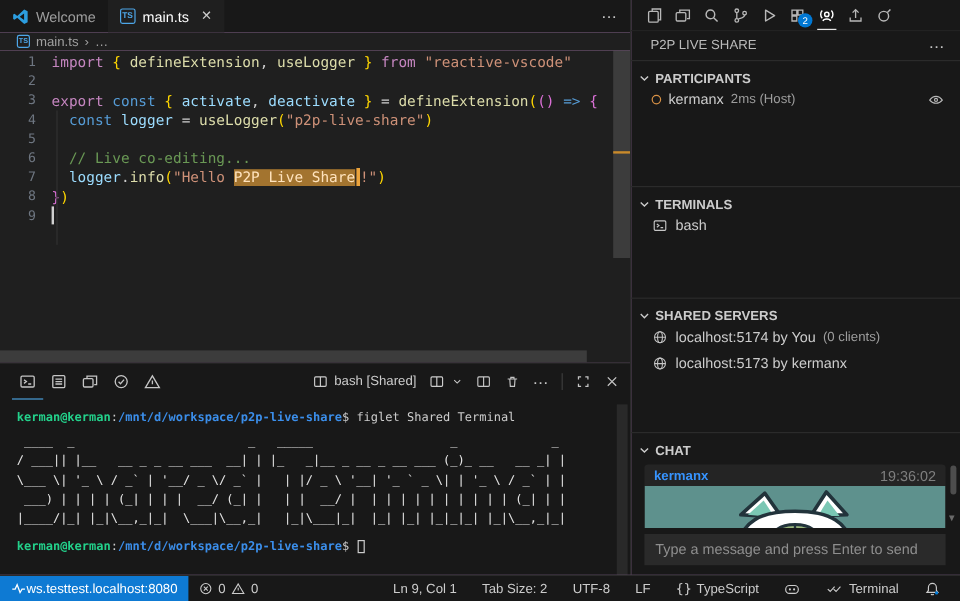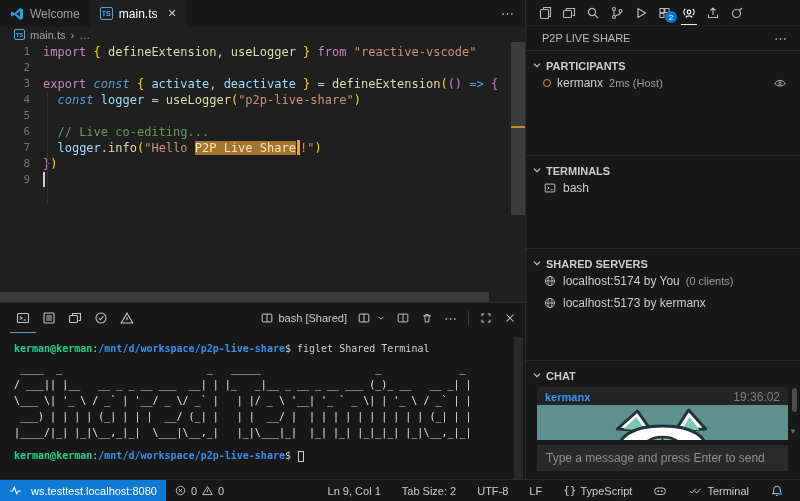--- a/index.html
+++ b/index.html
@@ -25,21 +25,21 @@
 
   .breadcrumb { height:15px; background:#1f1f1f; display:flex; align-items:center; gap:5px; padding-left:14px;
     font-size:11px; color:#a0a0a0; flex:none; }
   .breadcrumb .ts-badge { width:11px; height:11px; font-size:6px; }
 
   .editor { flex:1; background:#1f1f1f; position:relative; overflow:hidden;
     font-family:"DejaVu Sans Mono", monospace; font-size:12px; padding-top:2px; }
   .code-line { display:flex; height:16px; line-height:16px; }
   .ln { width:30px; text-align:right; color:#6e7681; flex:none; font-size:11px; }
   .lc { margin-left:13px; white-space:pre; }
-  .tok.kw  { color:#C586C0; } .tok.kwb { color:#569CD6;font-style:italic; }
+  .tok.kw  { color:#C586C0; } .tok.kwb { color:#569CD6; }
   .tok.fn  { color:#DCDCAA; } .tok.vr  { color:#9CDCFE; }
   .tok.st  { color:#CE9178; } .tok.cm  { color:#6A9955; }
   .tok.b1  { color:#FFD700; } .tok.b2  { color:#DA70D6; }
   .tok.tx  { color:#cccccc; }
   .tok.sel { color:#ffe3bd; background:#a3742f; }
   .tok.rc  { display:inline-block; width:3px; height:15px; background:#eba33c; vertical-align:text-bottom; margin-left:1px; }
   .tok.caret { display:inline-block; width:1.5px; height:15px; background:#d0d0d0; vertical-align:text-bottom; }
   .indent-guide { position:absolute; left:47px; top:50px; width:1px; height:112px; background:#303030; }
   .vscroll { position:absolute; right:0; top:0; width:14px; height:173px; background:rgba(121,121,121,0.32); }
   .ruler-mark { position:absolute; right:0; top:84px; width:14px; height:2px; background:#c98a2b; }
@@ -59,21 +59,21 @@
     font-size:10px; line-height:15px; color:#cccccc; position:relative; overflow:hidden; }
   .tgreen { color:#23d18b; font-weight:bold; } .tblue { color:#3b8eea; font-weight:bold; }
   .figlet { font-size:10px; line-height:16px; color:#e8e8e8; white-space:pre; margin:5px 0 7px 0;
     font-family:"DejaVu Sans Mono", monospace; }
   .term-cursor { display:inline-block; width:6px; height:11px; border:1px solid #cccccc; vertical-align:middle; margin-left:1px; }
   .term-scroll { position:absolute; right:2px; top:4px; width:9px; height:150px; background:rgba(121,121,121,0.18); }
 
   
   .statusbar { height:22px; flex:none; background:#181818; border-top:1px solid #2b2b2b;
     display:flex; align-items:stretch; font-size:11px; color:#cccccc; }
-  .sb-remote { background:#0e7ad3; color:#ffffff; display:flex; align-items:center; gap:9px; padding:0 9px; cursor:pointer; }
+  .sb-remote { background:#0e7ad3; color:#ffffff; display:flex; align-items:center; gap:0; padding:0 9px; cursor:pointer; }
   .sb-item { display:flex; align-items:center; gap:4px; padding:0 4px; cursor:pointer; }
   .sb-problems { display:flex; align-items:center; gap:4px; padding:0 8px; cursor:pointer; }
   .sb-right { margin-left:auto; display:flex; align-items:center; gap:13px; padding-right:12px; }
   .braces { font-family:"DejaVu Sans Mono", monospace; font-size:11px; }
 
   
   .sidebar { flex:1; background:#181818; display:flex; flex-direction:column; min-width:0; }
   .sb-iconbar { height:26px; flex:none; display:flex; align-items:center; padding:0 4px 0 8px; gap:2px; border-bottom:1px solid #222; }
   .sb-icon { width:22px; height:25px; position:relative; display:flex; align-items:center; justify-content:center; color:#b8b8b8; cursor:pointer; }
   .sb-icon.active { color:#ffffff; }

